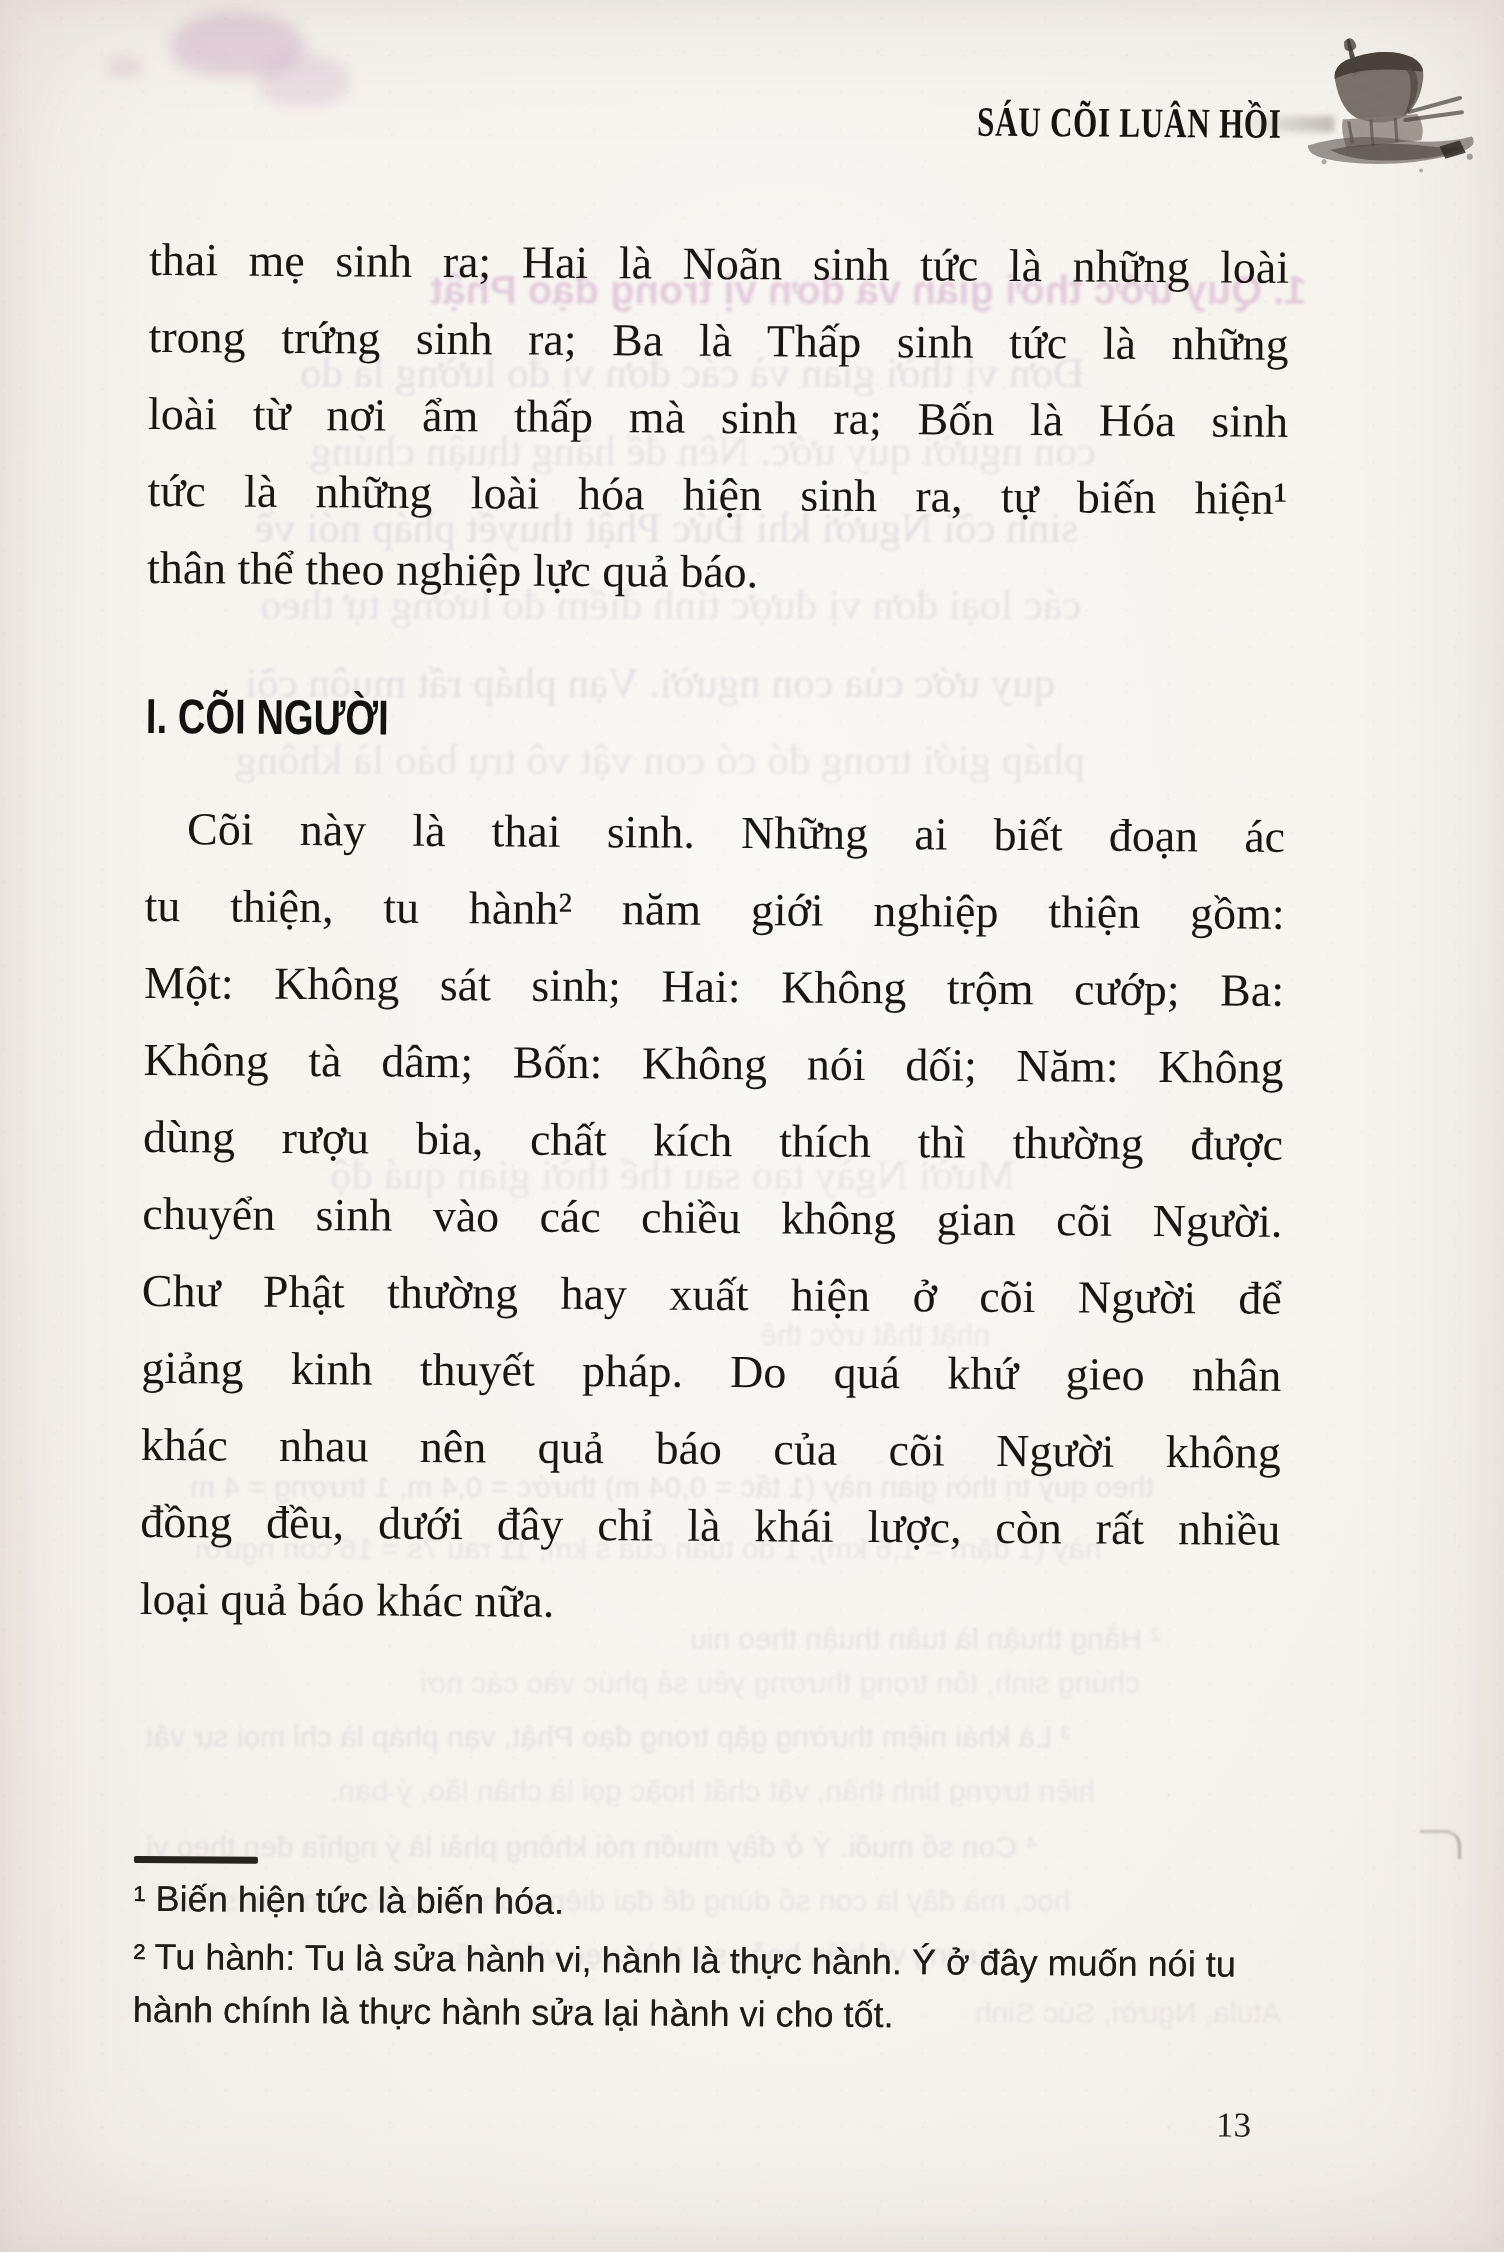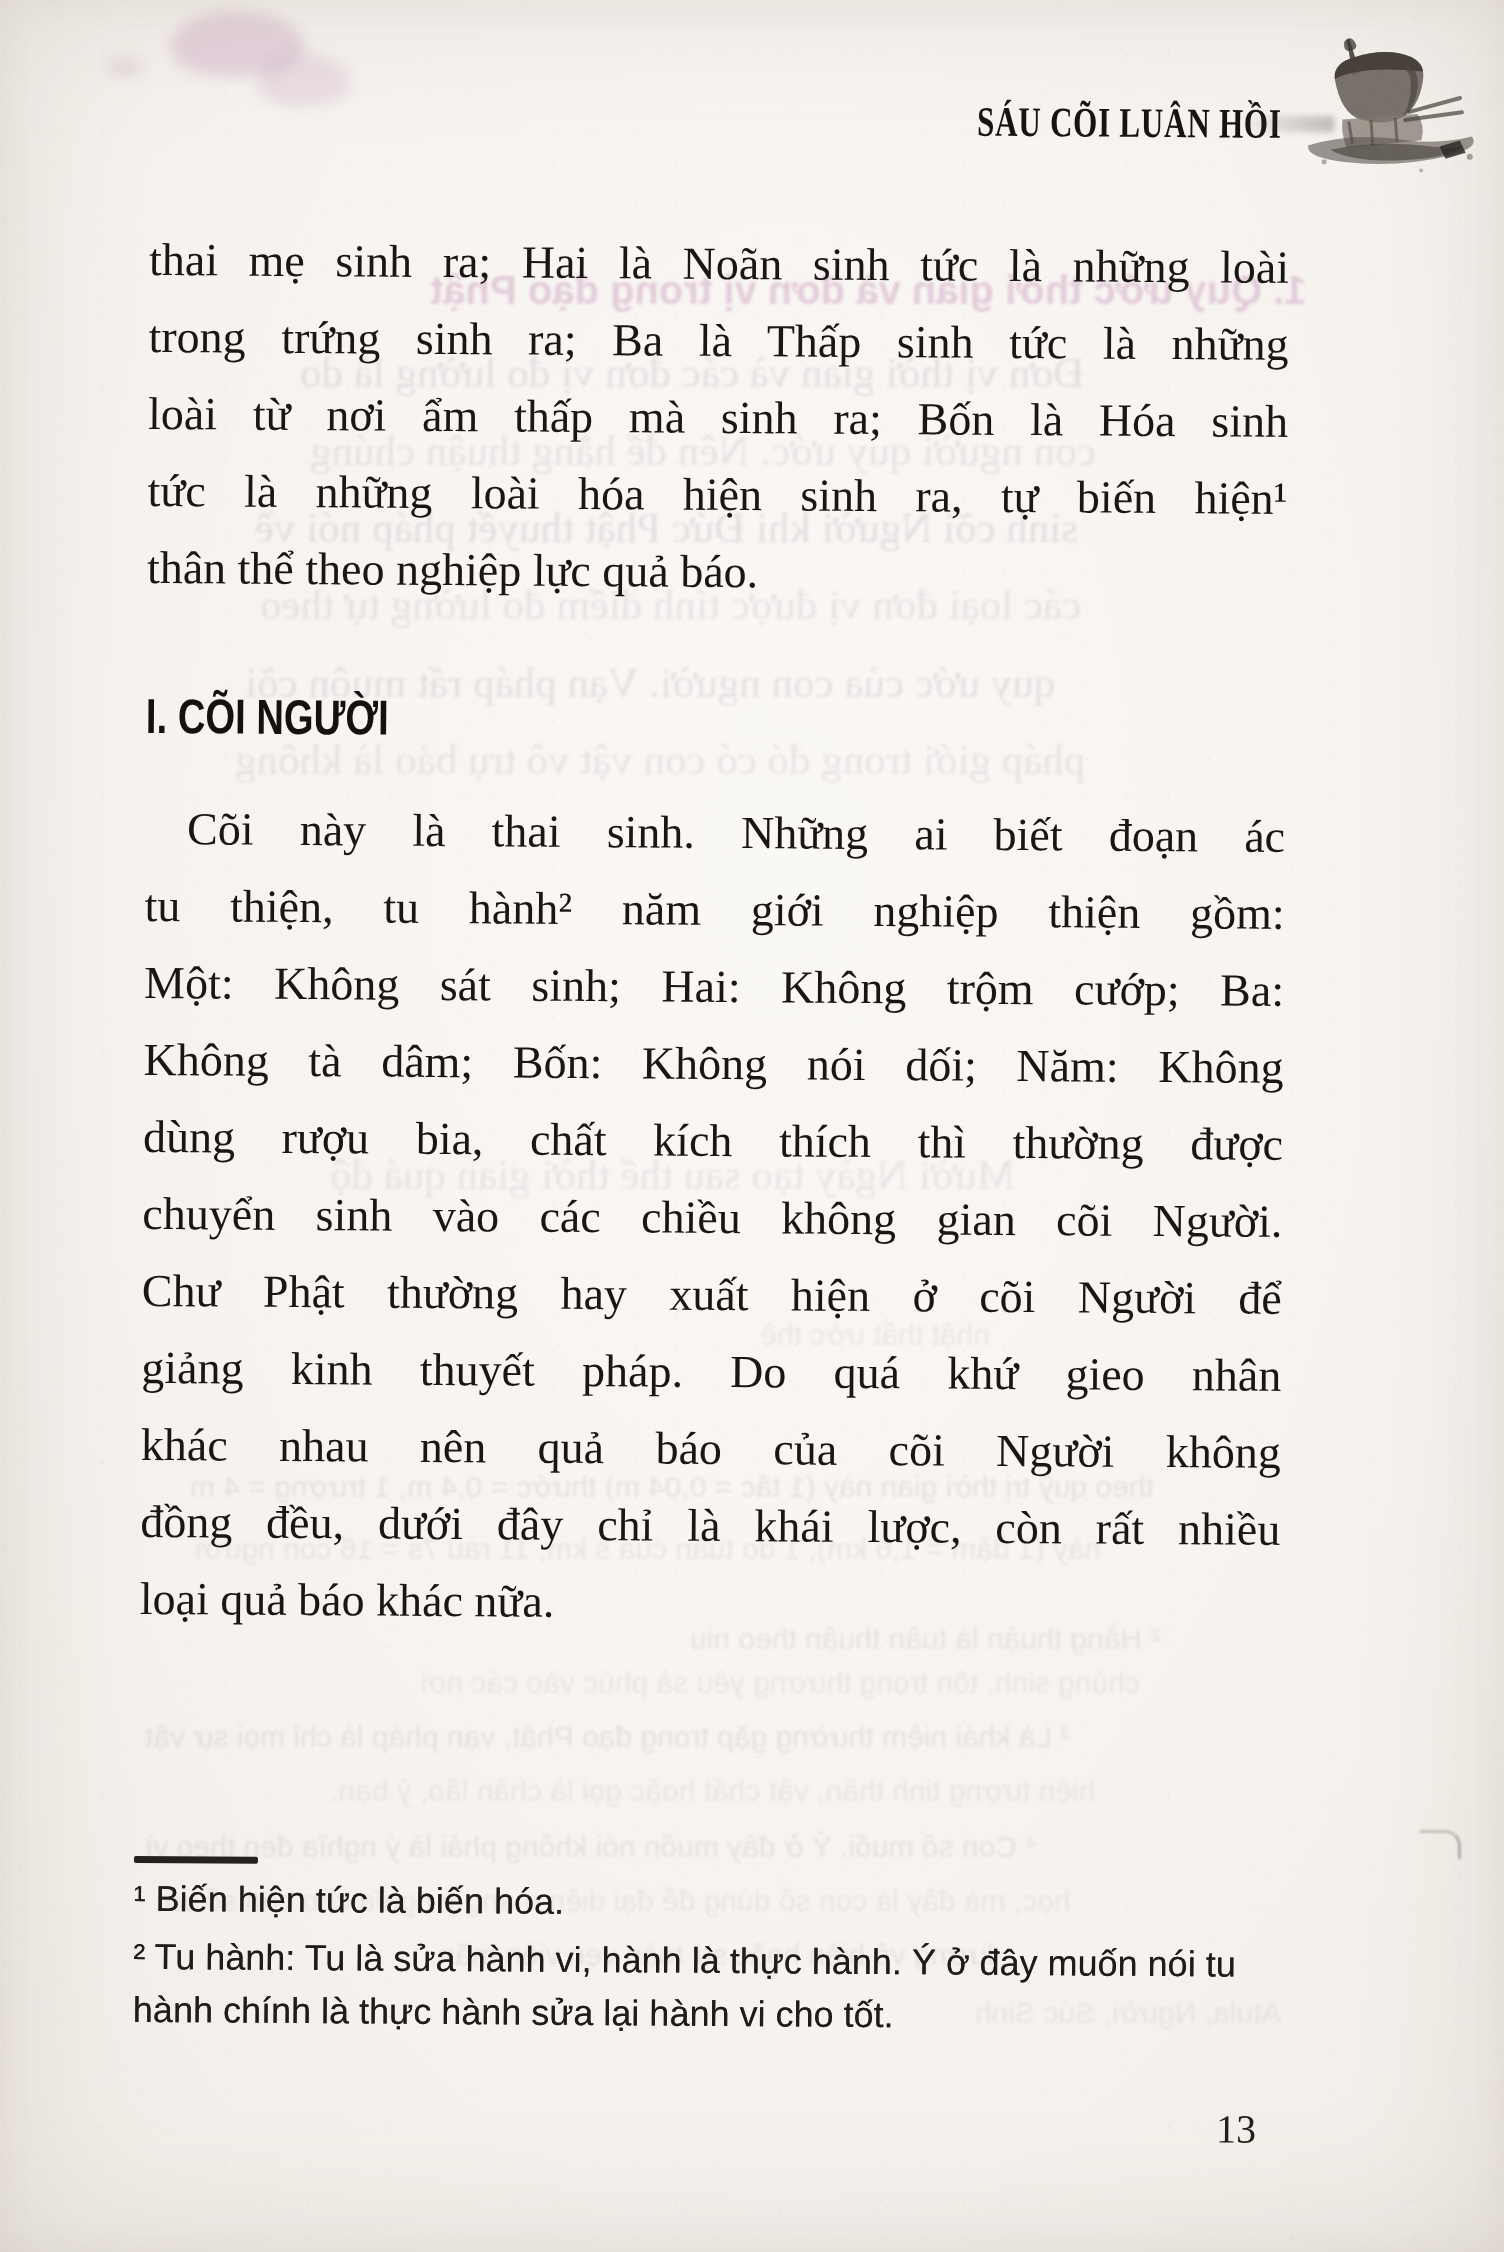--- a/index.html
+++ b/index.html
@@ -49,21 +49,21 @@
   .para1{top:229px;}
   .para2{top:798px;}
   .section-heading{position:absolute;top:696px;left:150px;margin:0;
     font-family:"Liberation Sans","DejaVu Sans",sans-serif;font-size:49px;font-weight:700;
     color:#141210;white-space:nowrap;transform:scaleX(.78);transform-origin:0 50%;}
   .footnote-rule{position:absolute;left:146px;top:1864px;width:124px;height:7px;background:#26221e;border-radius:2px;}
   .footnotes{position:absolute;left:146px;top:1880px;width:1210px;
     font-family:"Liberation Sans","DejaVu Sans",sans-serif;font-size:36px;line-height:53px;color:#1f1c19;}
   .fn-line{white-space:nowrap;text-shadow:0 0 .6px rgba(31,28,25,.8);}
   .fn-line.first{margin-bottom:5px;}
-  .page-number{position:absolute;left:1230px;top:2106px;font-size:40px;color:#23201c;}
+  .page-number{position:absolute;left:1230px;top:2106px;font-size:35px;color:#23201c;}
   .hook-mark{position:absolute;left:1420px;top:1830px;width:38px;height:26px;z-index:2;
     border-right:3px solid rgba(90,85,80,.40);border-top:3px solid rgba(90,85,80,.28);
     border-radius:0 16px 0 0;filter:blur(1px);}
 </style>
 </head>
 <body>
 
 <div class="page">
 
   <div class="smudge s1"></div>

